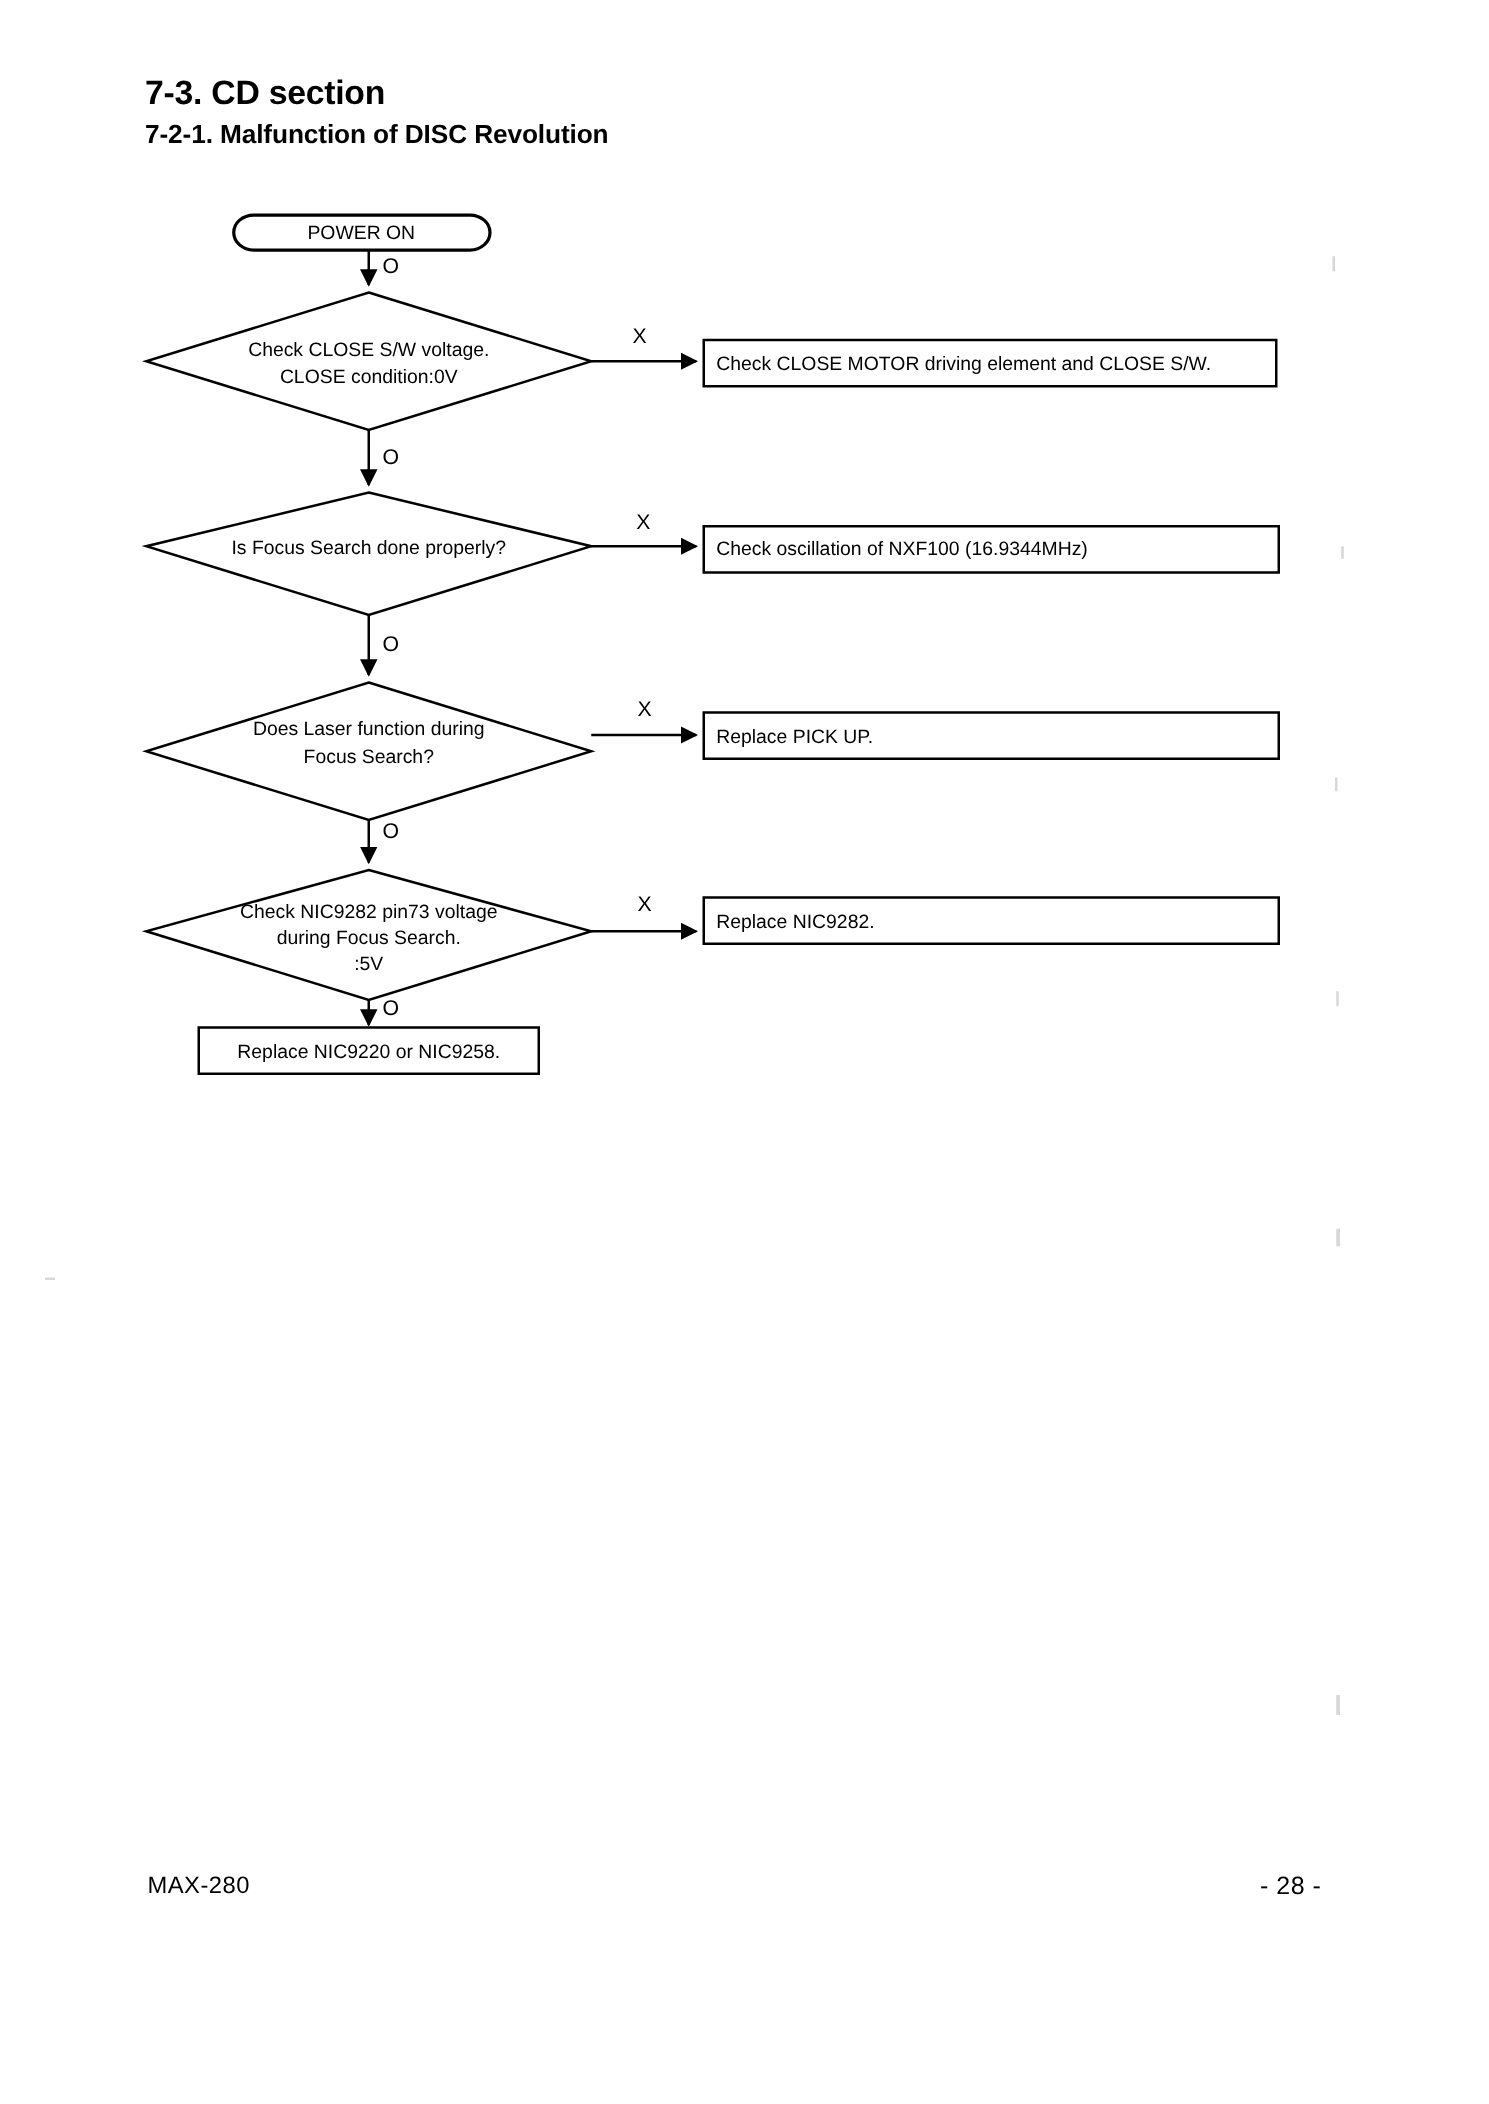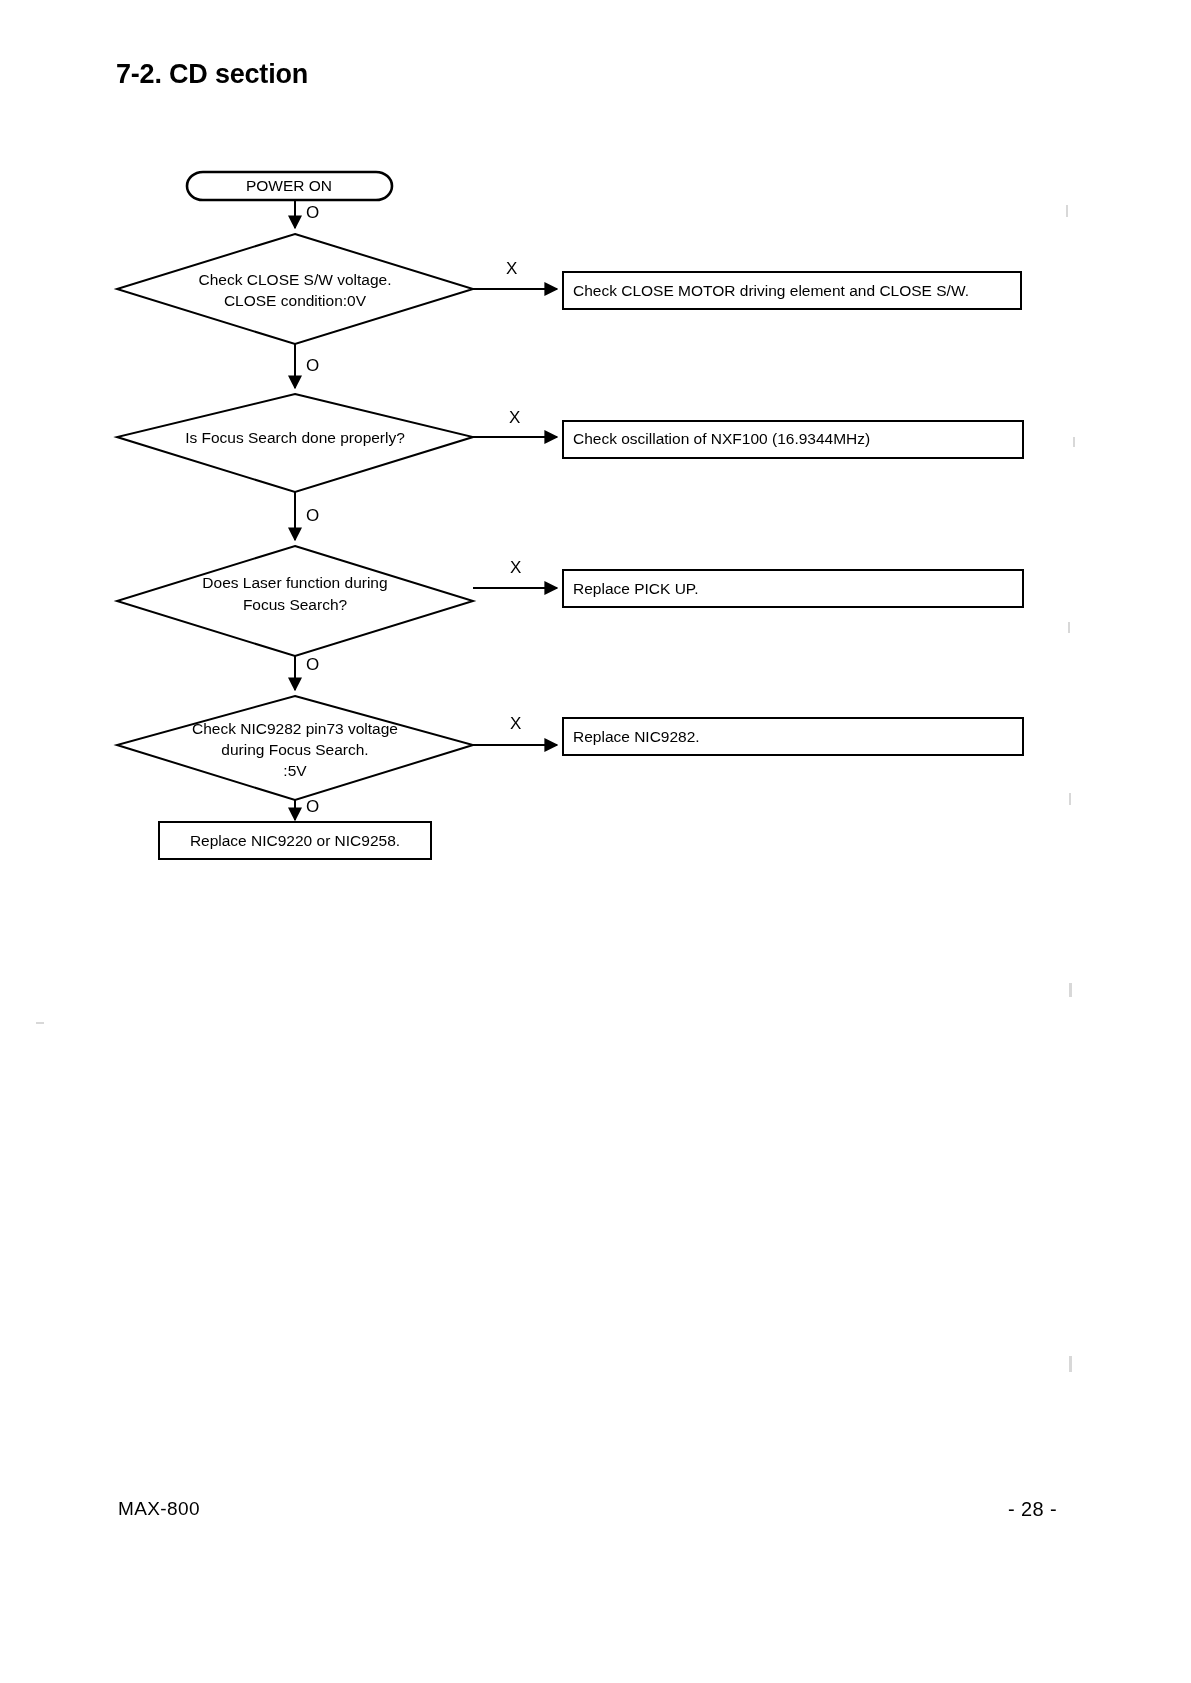--- a/index.html
+++ b/index.html
@@ -91,21 +91,22 @@
   
   .scan-mark {
     position: absolute;
     background: #d8d8d8;
   }
 </style>
 </head>
 <body>
 
 <div class="page-head">
-  <h1 class="h-main">7-2. CD section</h1>
+  <h1 class="h-main">7-3. CD section</h1>
+  <h2 class="h-sub">7-2-1. Malfunction of DISC Revolution</h2>
 </div>
 
 <svg id="flow-canvas" viewBox="0 0 1191 1683" xmlns="http://www.w3.org/2000/svg">
 
   <defs>
     <marker id="arrow" viewBox="0 0 10 10" refX="9" refY="5" markerWidth="7" markerHeight="7" orient="auto-start-reverse">
       <path d="M 0 0 L 10 5 L 0 10 z" fill="#000000"></path>
     </marker>
   </defs>
 
@@ -203,14 +204,14 @@
 </svg>
 
 <div class="scan-mark" style="left:1066px; top:205px; width:2px; height:12px;"></div>
 <div class="scan-mark" style="left:1073px; top:437px; width:2px; height:10px;"></div>
 <div class="scan-mark" style="left:1068px; top:622px; width:2px; height:11px;"></div>
 <div class="scan-mark" style="left:1069px; top:793px; width:2px; height:12px;"></div>
 <div class="scan-mark" style="left:1069px; top:983px; width:3px; height:14px;"></div>
 <div class="scan-mark" style="left:1069px; top:1356px; width:3px; height:16px;"></div>
 <div class="scan-mark" style="left:36px; top:1022px; width:8px; height:2px;"></div>
 
-<div class="footer-left">MAX-800</div>
+<div class="footer-left">MAX-280</div>
 <div class="footer-right">- 28 -</div>
 
 </body></html>

